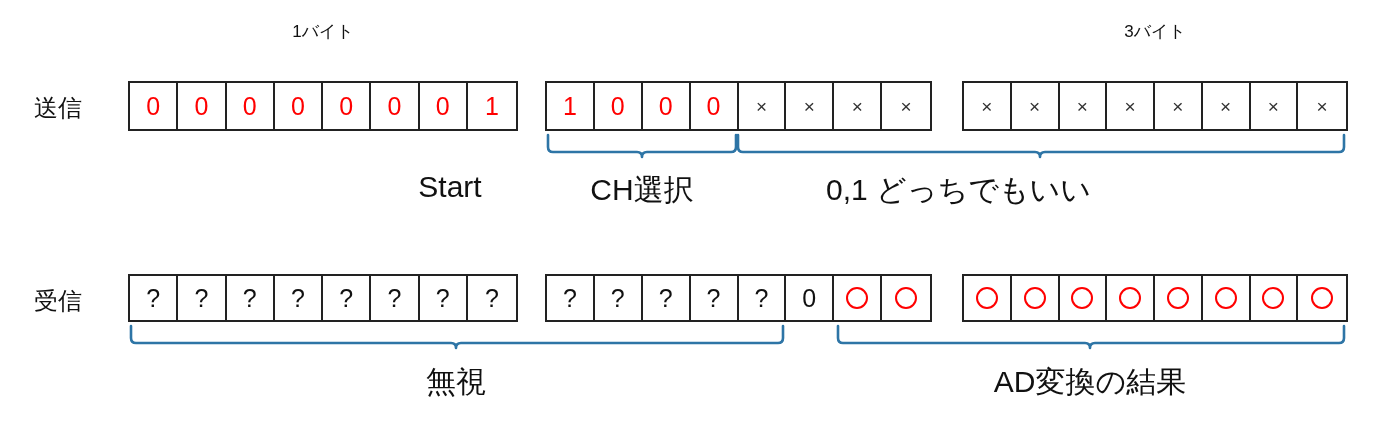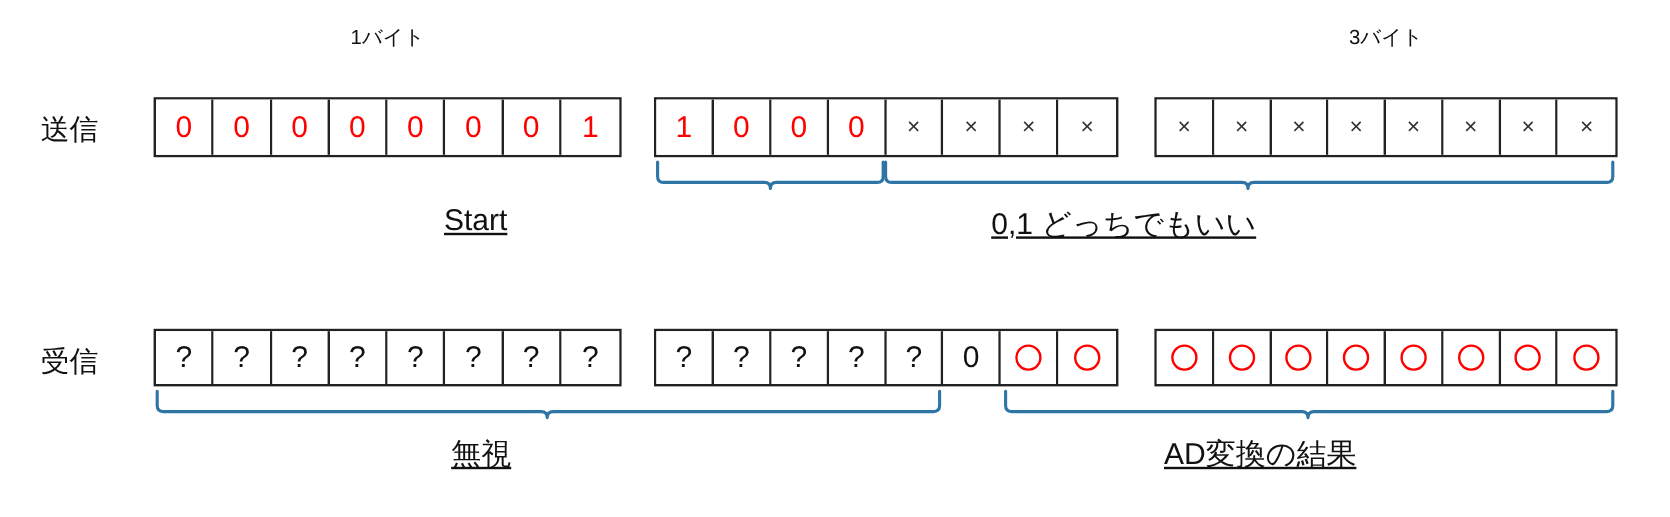--- a/index.html
+++ b/index.html
@@ -63,25 +63,24 @@
   }
   .cell .q-glyph{font-size:25px;color:#111;}
 
   
   .bracket{position:absolute;}
   .bracket svg{display:block;overflow:visible;}
 
   
   .annot-label{
     position:absolute;
-    font-size:25px;
+    font-size:30px;
     color:#111;
     white-space:nowrap;
-    text-align:left;
-    text-decoration:underline;
+    text-align:center;
   }
 </style>
 </head>
 <body>
 
 <div class="stage">
 
   <div class="byte-header" style="left:128px;top:20px;width:390px;">1バイト</div>
   <div class="byte-header" style="left:962px;top:20px;width:386px;">3バイト</div>
 
@@ -150,20 +149,21 @@
     </svg>
   </div>
 
   <div class="bracket" style="left:735px;top:133px;">
     <svg width="615" height="28" viewBox="0 0 615 28">
       <path d="M3,2 L3,14 Q3,19 8,19 L300,19 Q305,19 305,24 Q305,19 310,19 L604,19 Q609,19 609,14 L609,2" fill="none" stroke="#2e75a6" stroke-width="2.6" stroke-linecap="round" stroke-linejoin="round"></path>
     </svg>
   </div>
 
   <div class="annot-label" style="left:370px;top:170px;width:160px;">Start</div>
+  <div class="annot-label" style="left:562px;top:170px;width:160px;">CH選択</div>
   <div class="annot-label" style="left:826px;top:170px;width:260px;">0,1 どっちでもいい</div>
 
   <div class="row-label" style="left:34px;top:285px;">受信</div>
 
   <div class="byte-group" style="left:128px;top:274px;width:390px;height:48px;">
     <div class="cell black" style="width:48.75px;">
         <span class="q-glyph">?</span>
       </div>
     <div class="cell black" style="width:48.75px;">
         <span class="q-glyph">?</span>

